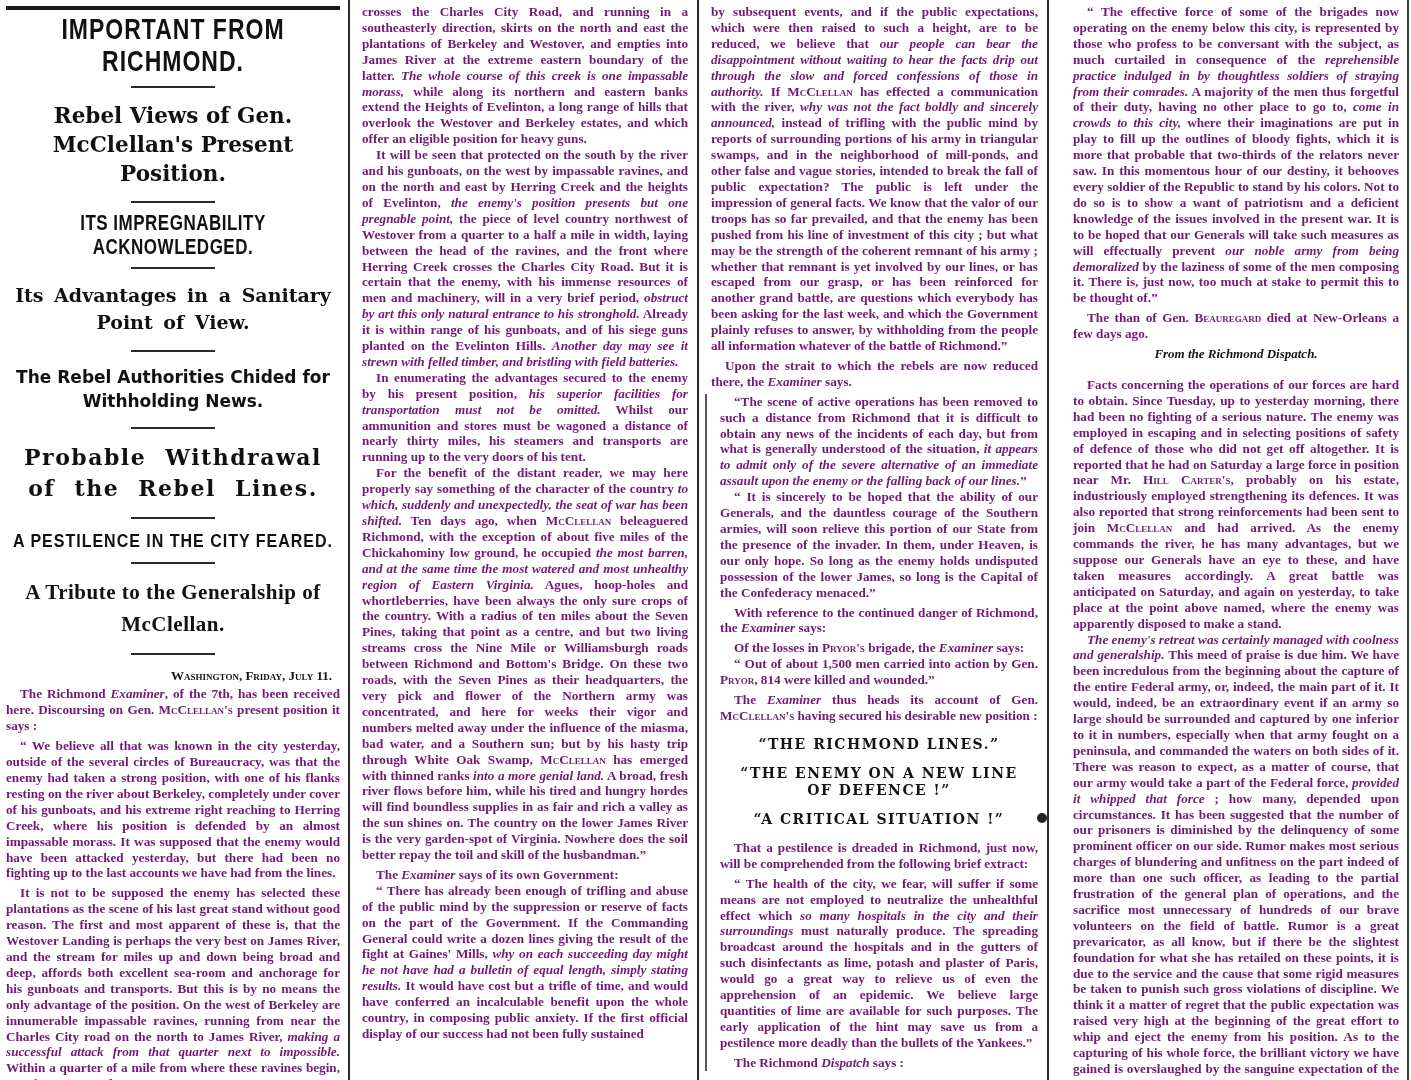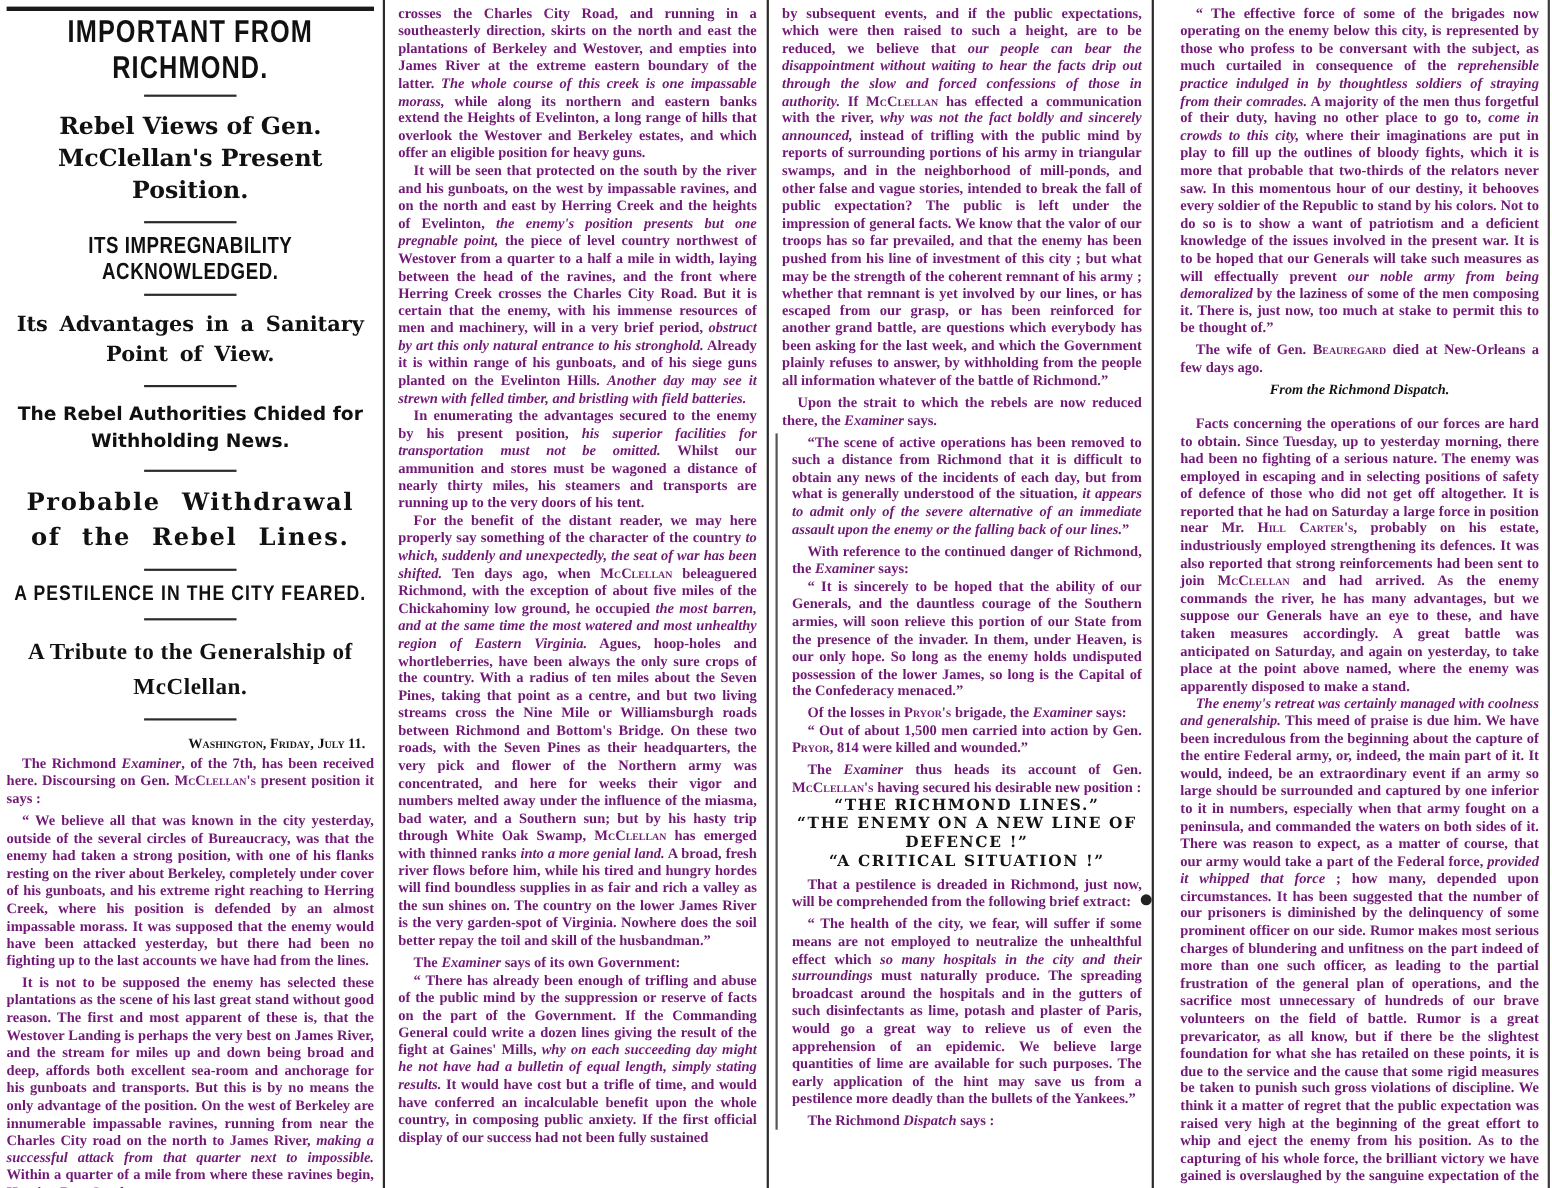--- a/index.html
+++ b/index.html
@@ -39,21 +39,21 @@
     margin: 0; font-size: 13.2px; line-height: 15.9px;
     text-align: justify; text-indent: 14px; font-weight: bold;
     color: #701a75;
   }
   p.txt.noind { text-indent: 0; }
   p.txt.gap { margin-top: 4px; }
   .sc { font-variant: small-caps; }
   em { font-style: italic; }
 
   .centered { text-align: center; font-style: italic; font-weight: bold; font-size: 13px; margin: 4px 0 15px; }
-  .caps { text-align: center; font-weight: bold; font-size: 14px; letter-spacing: 1.5px; line-height: 17px; margin: 0; font-family: "DejaVu Serif", serif; }
+  .caps { text-align: center; font-weight: bold; font-size: 14px; letter-spacing: 1.5px; line-height: 17px; margin: 12px; font-family: "DejaVu Serif", serif; }
 
   .innerbox { border-left: 2px solid #555; padding-left: 13px; margin-left: -6px; }
   .dot { position: absolute; left: 1037px; top: 813px; width: 10px; height: 10px; border-radius: 50%; background: #222; }
 </style>
 </head>
 <body>
 
 <div class="page">
 
   <div class="col col1">
@@ -87,36 +87,36 @@
     <p class="txt"><span>For the benefit of the distant reader, we may here properly say something of the character of the country </span><em>to which, suddenly and unexpectedly, the seat of war has been shifted.</em><span> Ten days ago, when </span><span class="sc">McClellan</span><span> beleaguered Richmond, with the exception of about five miles of the Chickahominy low ground, he occupied </span><em>the most barren, and at the same time the most watered and most unhealthy region of Eastern Virginia.</em><span> Agues, hoop-holes and whortleberries, have been always the only sure crops of the country. With a radius of ten miles about the Seven Pines, taking that point as a centre, and but two living streams cross the Nine Mile or Williamsburgh roads between Richmond and Bottom's Bridge. On these two roads, with the Seven Pines as their headquarters, the very pick and flower of the Northern army was concentrated, and here for weeks their vigor and numbers melted away under the influence of the miasma, bad water, and a Southern sun; but by his hasty trip through White Oak Swamp, </span><span class="sc">McClellan</span><span> has emerged with thinned ranks </span><em>into a more genial land.</em><span> A broad, fresh river flows before him, while his tired and hungry hordes will find boundless supplies in as fair and rich a valley as the sun shines on. The country on the lower James River is the very garden-spot of Virginia. Nowhere does the soil better repay the toil and skill of the husbandman.”</span></p>
     <p class="txt gap"><span>The </span><em>Examiner</em><span> says of its own Government:</span></p>
     <p class="txt"><span>“ There has already been enough of trifling and abuse of the public mind by the suppression or reserve of facts on the part of the Government. If the Commanding General could write a dozen lines giving the result of the fight at Gaines' Mills, </span><em>why on each succeeding day might he not have had a bulletin of equal length, simply stating results.</em><span> It would have cost but a trifle of time, and would have conferred an incalculable benefit upon the whole country, in composing public anxiety. If the first official display of our success had not been fully sustained</span></p>
   </div>
 
   <div class="col col3">
     <p class="txt noind"><span>by subsequent events, and if the public expectations, which were then raised to such a height, are to be reduced, we believe that </span><em>our people can bear the disappointment without waiting to hear the facts drip out through the slow and forced confessions of those in authority.</em><span> If </span><span class="sc">McClellan</span><span> has effected a communication with the river, </span><em>why was not the fact boldly and sincerely announced,</em><span> instead of trifling with the public mind by reports of surrounding portions of his army in triangular swamps, and in the neighborhood of mill-ponds, and other false and vague stories, intended to break the fall of public expectation? The public is left under the impression of general facts. We know that the valor of our troops has so far prevailed, and that the enemy has been pushed from his line of investment of this city ; but what may be the strength of the coherent remnant of his army ; whether that remnant is yet involved by our lines, or has escaped from our grasp, or has been reinforced for another grand battle, are questions which everybody has been asking for the last week, and which the Government plainly refuses to answer, by withholding from the people all information whatever of the battle of Richmond.”</span></p>
     <p class="txt gap"><span>Upon the strait to which the rebels are now reduced there, the </span><em>Examiner</em><span> says.</span></p>
     <div class="innerbox">
       <p class="txt gap"><span>“The scene of active operations has been removed to such a distance from Richmond that it is difficult to obtain any news of the incidents of each day, but from what is generally understood of the situation, </span><em>it appears to admit only of the severe alternative of an immediate assault upon the enemy or the falling back of our lines.</em><span>”</span></p>
+      <p class="txt">“ It is sincerely to be hoped that the ability of our Generals, and the dauntless courage of the Southern armies, will soon relieve this portion of our State from the presence of the invader. In them, under Heaven, is our only hope. So long as the enemy holds undisputed possession of the lower James, so long is the Capital of the Confederacy menaced.”</p>
       <p class="txt gap"><span>With reference to the continued danger of Richmond, the </span><em>Examiner</em><span> says:</span></p>
-      <p class="txt">“ It is sincerely to be hoped that the ability of our Generals, and the dauntless courage of the Southern armies, will soon relieve this portion of our State from the presence of the invader. In them, under Heaven, is our only hope. So long as the enemy holds undisputed possession of the lower James, so long is the Capital of the Confederacy menaced.”</p>
       <p class="txt gap"><span>Of the losses in </span><span class="sc">Pryor's</span><span> brigade, the </span><em>Examiner</em><span> says:</span></p>
       <p class="txt"><span>“ Out of about 1,500 men carried into action by Gen. </span><span class="sc">Pryor</span><span>, 814 were killed and wounded.”</span></p>
       <p class="txt gap"><span>The </span><em>Examiner</em><span> thus heads its account of Gen. </span><span class="sc">McClellan's</span><span> having secured his desirable new position :</span></p>
       <p class="caps">“THE RICHMOND LINES.”</p>
       <p class="caps">“THE ENEMY ON A NEW LINE OF DEFENCE !”</p>
       <p class="caps">“A CRITICAL SITUATION !”</p>
       <p class="txt gap">That a pestilence is dreaded in Richmond, just now, will be comprehended from the following brief extract:</p>
       <p class="txt gap"><span>“ The health of the city, we fear, will suffer if some means are not employed to neutralize the unhealthful effect which </span><em>so many hospitals in the city and their surroundings</em><span> must naturally produce. The spreading broadcast around the hospitals and in the gutters of such disinfectants as lime, potash and plaster of Paris, would go a great way to relieve us of even the apprehension of an epidemic. We believe large quantities of lime are available for such purposes. The early application of the hint may save us from a pestilence more deadly than the bullets of the Yankees.”</span></p>
       <p class="txt gap"><span>The Richmond </span><em>Dispatch</em><span> says :</span></p>
     </div>
   </div>
 
   <div class="col col4">
     <p class="txt"><span>“ The effective force of some of the brigades now operating on the enemy below this city, is represented by those who profess to be conversant with the subject, as much curtailed in consequence of the </span><em>reprehensible practice indulged in by thoughtless soldiers of straying from their comrades.</em><span> A majority of the men thus forgetful of their duty, having no other place to go to, </span><em>come in crowds to this city,</em><span> where their imaginations are put in play to fill up the outlines of bloody fights, which it is more that probable that two-thirds of the relators never saw. In this momentous hour of our destiny, it behooves every soldier of the Republic to stand by his colors. Not to do so is to show a want of patriotism and a deficient knowledge of the issues involved in the present war. It is to be hoped that our Generals will take such measures as will effectually prevent </span><em>our noble army from being demoralized</em><span> by the laziness of some of the men composing it. There is, just now, too much at stake to permit this to be thought of.”</span></p>
-    <p class="txt gap"><span>The wife of Gen. </span><span class="sc">Beauregard</span><span> died at New-Orleans a few days ago.</span></p>
+    <p class="txt gap"><span>The than of Gen. </span><span class="sc">Beauregard</span><span> died at New-Orleans a few days ago.</span></p>
     <div class="centered">From the Richmond Dispatch.</div>
     <p class="txt"><span>Facts concerning the operations of our forces are hard to obtain. Since Tuesday, up to yesterday morning, there had been no fighting of a serious nature. The enemy was employed in escaping and in selecting positions of safety of defence of those who did not get off altogether. It is reported that he had on Saturday a large force in position near Mr. </span><span class="sc">Hill Carter's</span><span>, probably on his estate, industriously employed strengthening its defences. It was also reported that strong reinforcements had been sent to join </span><span class="sc">McClellan</span><span> and had arrived. As the enemy commands the river, he has many advantages, but we suppose our Generals have an eye to these, and have taken measures accordingly. A great battle was anticipated on Saturday, and again on yesterday, to take place at the point above named, where the enemy was apparently disposed to make a stand.</span></p>
     <p class="txt"><em>The enemy's retreat was certainly managed with coolness and generalship.</em><span> This meed of praise is due him. We have been incredulous from the beginning about the capture of the entire Federal army, or, indeed, the main part of it. It would, indeed, be an extraordinary event if an army so large should be surrounded and captured by one inferior to it in numbers, especially when that army fought on a peninsula, and commanded the waters on both sides of it. There was reason to expect, as a matter of course, that our army would take a part of the Federal force, </span><em>provided it whipped that force</em><span> ; how many, depended upon circumstances. It has been suggested that the number of our prisoners is diminished by the delinquency of some prominent officer on our side. Rumor makes most serious charges of blundering and unfitness on the part indeed of more than one such officer, as leading to the partial frustration of the general plan of operations, and the sacrifice most unnecessary of hundreds of our brave volunteers on the field of battle. Rumor is a great prevaricator, as all know, but if there be the slightest foundation for what she has retailed on these points, it is due to the service and the cause that some rigid measures be taken to punish such gross violations of discipline. We think it a matter of regret that the public expectation was raised very high at the beginning of the great effort to whip and eject the enemy from his position. As to the capturing of his whole force, the brilliant victory we have gained is overslaughed by the sanguine expectation of the wholesale</span></p>
   </div>
 
   <div class="dot"></div>
 </div>
 
 </body></html>

